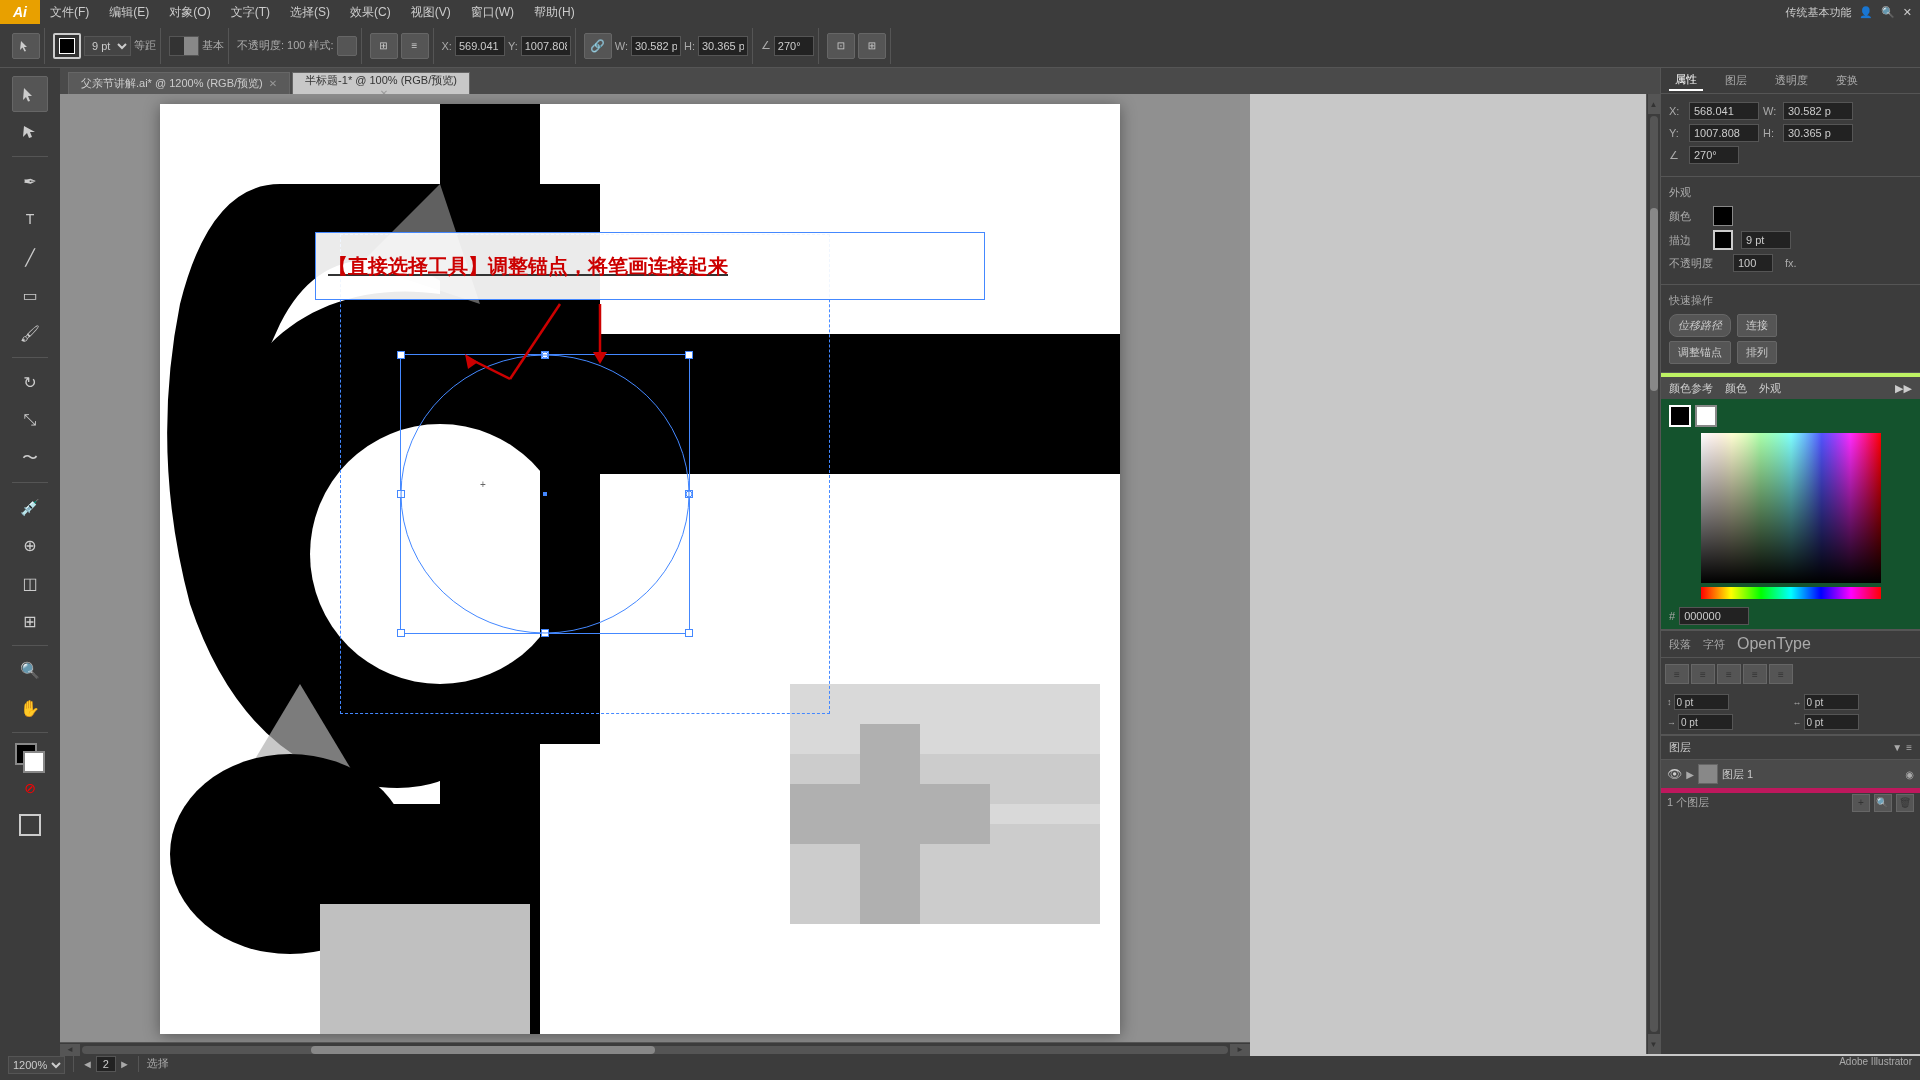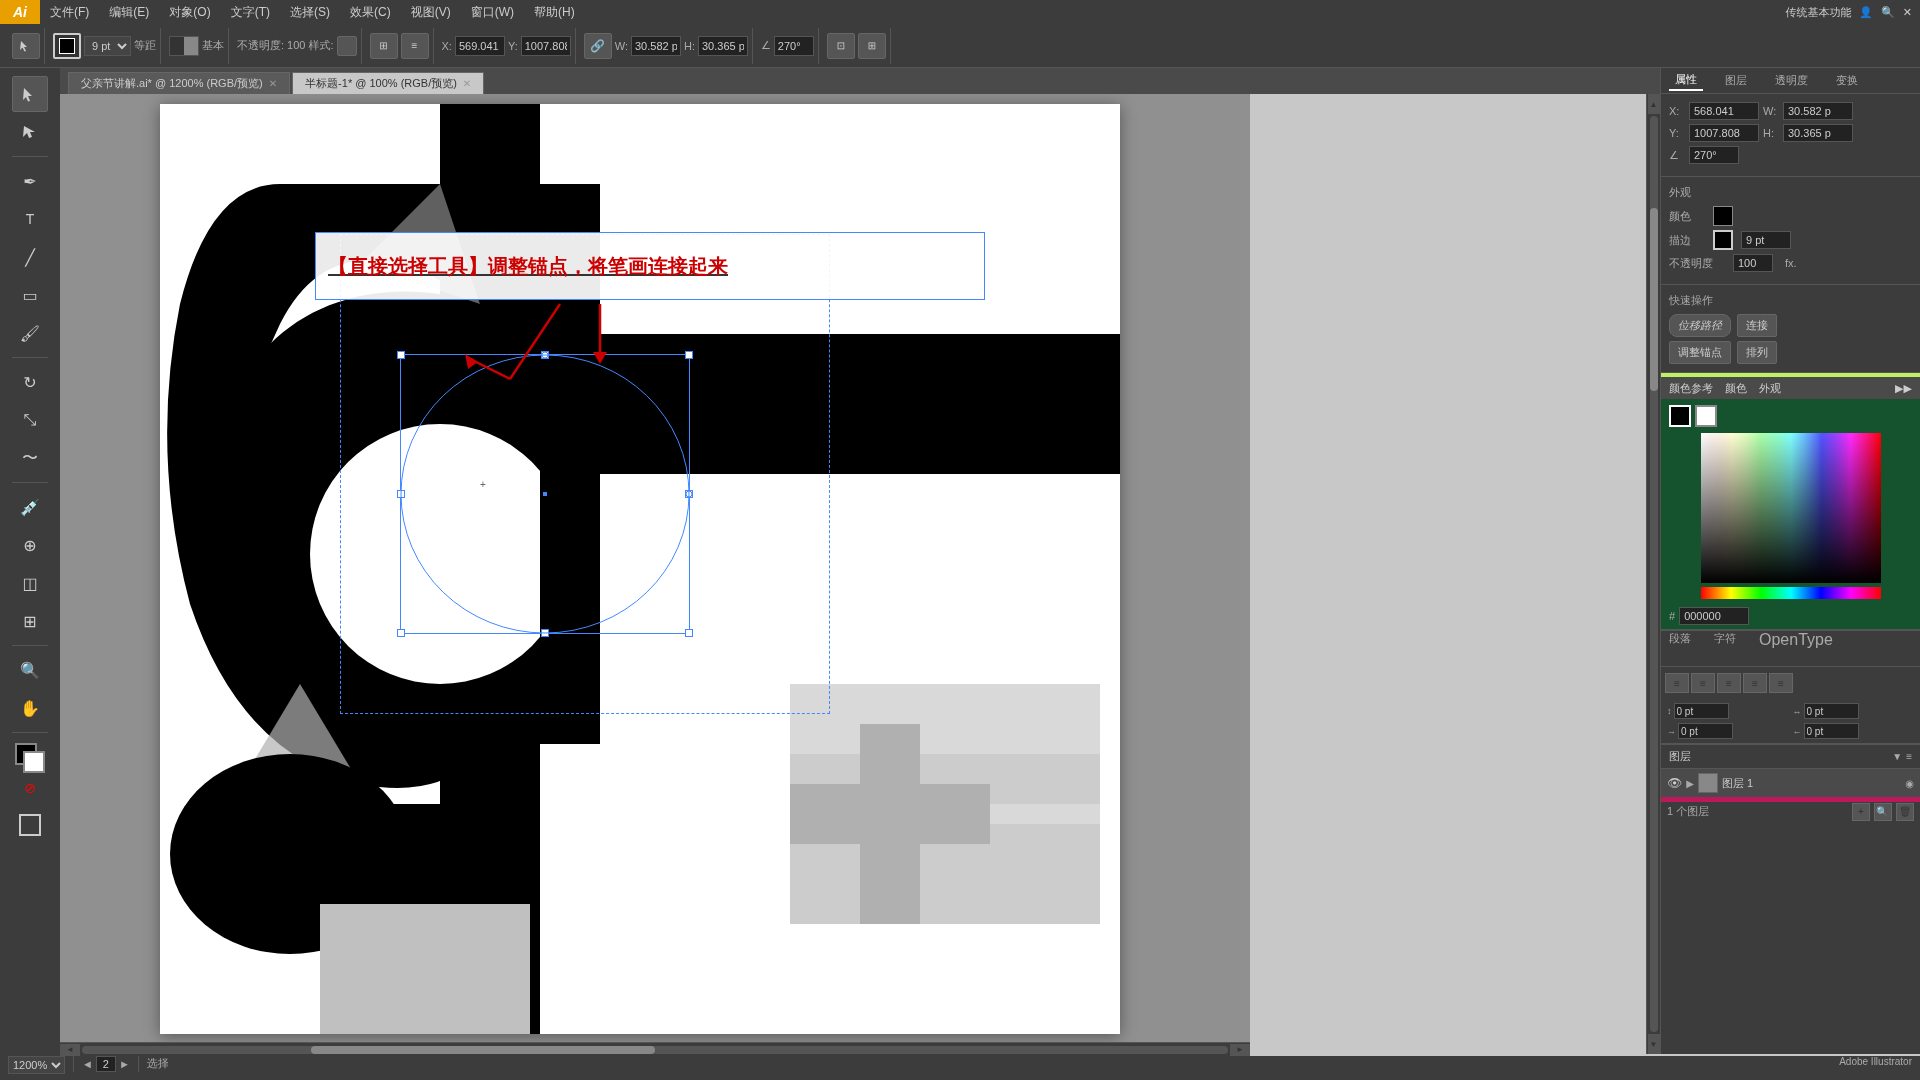--- a/index.html
+++ b/index.html
@@ -41,21 +41,21 @@
 
     
     #tab-bar {
       position: absolute; top: 68px; left: 60px; width: 1860px; height: 26px;
       background: #4a4a4a; display: flex; align-items: flex-end; padding-left: 8px;
     }
     .tab {
       height: 22px; padding: 0 12px; background: #5a5a5a; border: 1px solid #666; border-bottom: none;
       display: flex; align-items: center; cursor: pointer; color: #ccc; font-size: 11px; margin-right: 2px;
     }
-    .tab.active { background: #c8c8c8; color: #333; }
+    .tab.active { background: #c8c8c8; color: #333; flex-direction: column; }
     .tab .close-btn { margin-left: 6px; font-size: 10px; color: #999; }
 
     
     #left-toolbar {
       position: absolute; top: 68px; left: 0; width: 60px; height: 1012px;
       background: #3c3c3c; display: flex; flex-direction: column; align-items: center; padding-top: 8px; gap: 2px;
     }
     .left-tool {
       width: 36px; height: 36px; background: transparent; border: 1px solid transparent;
       display: flex; align-items: center; justify-content: center; cursor: pointer;
@@ -412,21 +412,21 @@
 
     <div style="width:180px;height:12px;margin:0 auto 4px;background:linear-gradient(to right, #ff0000, #ffff00, #00ff00, #00ffff, #0000ff, #ff00ff, #ff0000);cursor:pointer;"></div>
 
     <div style="display:flex;align-items:center;padding:4px 8px;gap:4px;">
       <span style="color:#aaa;font-size:11px;">#</span>
       <input style="background: rgb(34, 34, 34); border: 1px solid rgb(85, 85, 85); color: rgb(204, 204, 204); font-size: 11px; padding: 1px 4px; width: 70px; height: 18px;" value="000000">
     </div>
   </div>
 
   <div style="background:#3c3c3c;border-top:2px solid #555;">
-    <div style="height:36px;display:flex;align-items:flex-start;padding:0 8px;gap:23px;border-bottom:1px solid #555;">
+    <div style="height:27px;display:flex;align-items:center;padding:0 8px;gap:12px;border-bottom:1px solid #555;">
       <span style="color:#aaa;font-size:11px;cursor:pointer;">段落</span>
       <span style="color:#aaa;font-size:11px;cursor:pointer;">字符</span>
       <span style="color:#aaa;font-size:16px;cursor:pointer;">OpenType</span>
     </div>
 
     <div style="display:flex;align-items:center;padding:6px 4px;gap:2px;">
       <div style="width:24px;height:20px;background:#555;border:1px solid #666;display:flex;align-items:center;justify-content:center;font-size:10px;cursor:pointer;">≡</div>
       <div style="width:24px;height:20px;background:#555;border:1px solid #666;display:flex;align-items:center;justify-content:center;font-size:10px;cursor:pointer;">≡</div>
       <div style="width:24px;height:20px;background:#555;border:1px solid #666;display:flex;align-items:center;justify-content:center;font-size:10px;cursor:pointer;">≡</div>
       <div style="width:24px;height:20px;background:#555;border:1px solid #666;display:flex;align-items:center;justify-content:center;font-size:10px;cursor:pointer;">≡</div>

